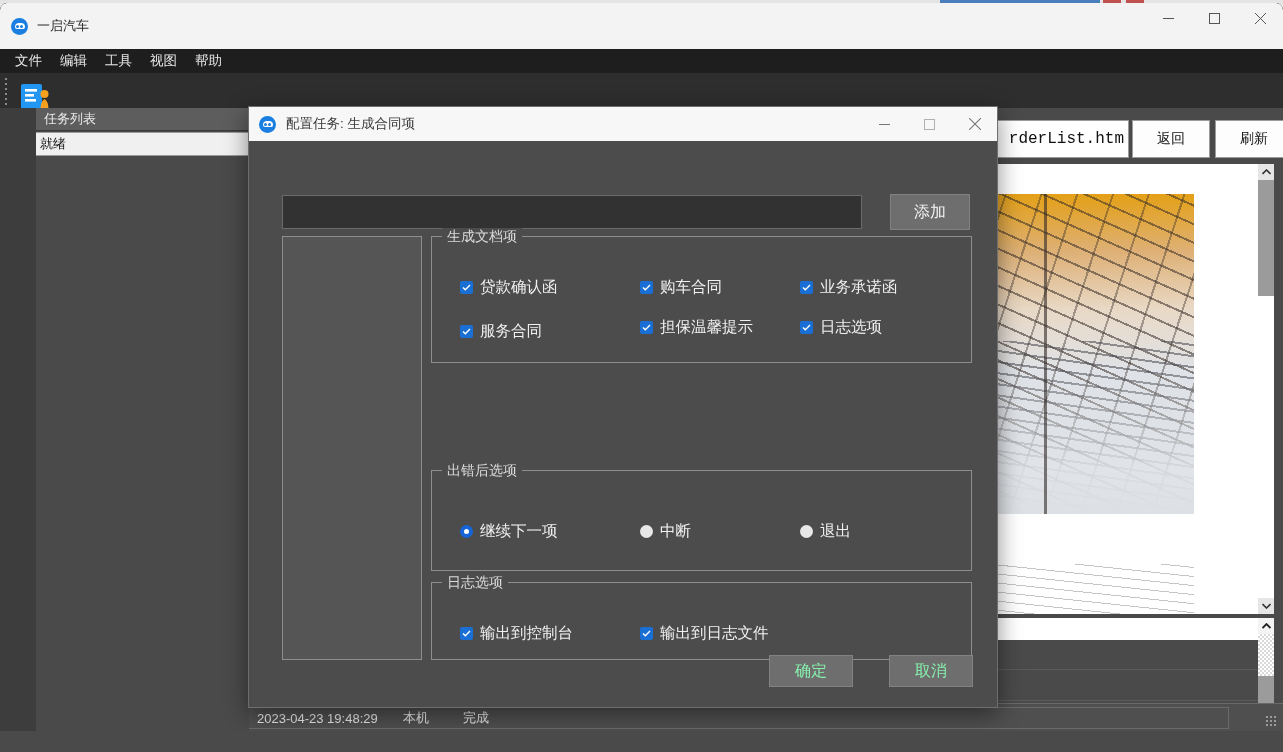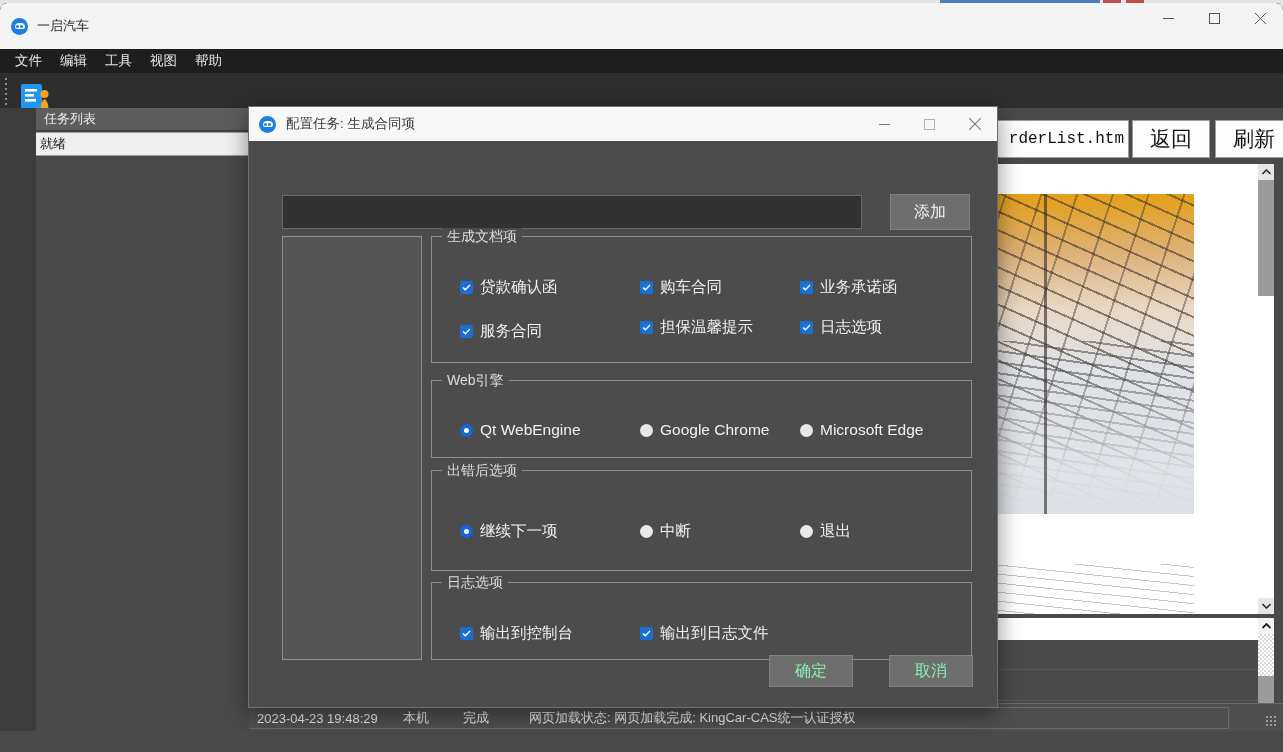--- a/index.html
+++ b/index.html
@@ -98,21 +98,21 @@
     position: absolute; left: 530px; top: 0; width: 350px; height: 38px;
     background: #fff; border: 1px solid #9b9b9b;
     display: flex; align-items: center; justify-content: flex-end;
     font-family: "Liberation Mono", "DejaVu Sans Mono", monospace;
     font-size: 16px; color: #111; padding-right: 4px; overflow: hidden; white-space: nowrap;
   }
   .addr-btn {
     position: absolute; top: 0; height: 38px; width: 78px;
     background: #fdfdfd; border: 1px solid #9b9b9b;
     display: flex; align-items: center; justify-content: center;
-    font-size: 21px; color: #111;
+    font-size: 14px; color: #111;
   }
   .btn-back { left: 883px; }
   .btn-refresh { left: 966px; }
 
   .web-view {
     position: absolute; left: 0px; top: 56px; width: 1025px; height: 450px;
     background: #fff; overflow: hidden;
   }
   .photo {
     position: absolute; left: 5px; top: 30px; width: 940px; height: 320px;
@@ -403,21 +403,20 @@
           </div>
         </div>
       </div>
     </div>
 
     <div class="statusbar">
       <div class="status-inner">
         <div class="status-cell sc-time">2023-04-23 19:48:29</div>
         <div class="status-cell sc-host">本机</div>
         <div class="status-cell sc-state">完成</div>
-        <div class="status-cell">网页加载状态: 网页加载完成: KingCar-CAS统一认证授权</div>
       </div>
       <div class="resize-grip"></div>
     </div>
   </div>
 
   <div class="dialog">
 
     <div class="dlg-title">
       <div class="dlg-icon"></div>
       <div class="dlg-title-text">配置任务: 生成合同项</div>
@@ -495,36 +494,20 @@
         <div class="opt" style="left:368px; top:80px;">
           <span class="cbx">
               <svg width="9" height="7" viewBox="0 0 9 7">
                 <path d="M1 3.4 L3.3 5.7 L8 1" fill="none" stroke="#fff" stroke-width="1.4"></path>
               </svg>
             </span>
           <span>日志选项</span>
         </div>
       </div>
 
-      <div class="group" id="grp-web">
-        <div class="group-title">Web引擎</div>
-
-        <div class="opt" style="left:28px; top:40px;">
-          <span class="rdo on"></span>
-          <span>Qt WebEngine</span>
-        </div>
-        <div class="opt" style="left:208px; top:40px;">
-          <span class="rdo"></span>
-          <span>Google Chrome</span>
-        </div>
-        <div class="opt" style="left:368px; top:40px;">
-          <span class="rdo"></span>
-          <span>Microsoft Edge</span>
-        </div>
-      </div>
 
       <div class="group" id="grp-err">
         <div class="group-title">出错后选项</div>
 
         <div class="opt" style="left:28px; top:50px;">
           <span class="rdo on"></span>
           <span>继续下一项</span>
         </div>
         <div class="opt" style="left:208px; top:50px;">
           <span class="rdo"></span>

